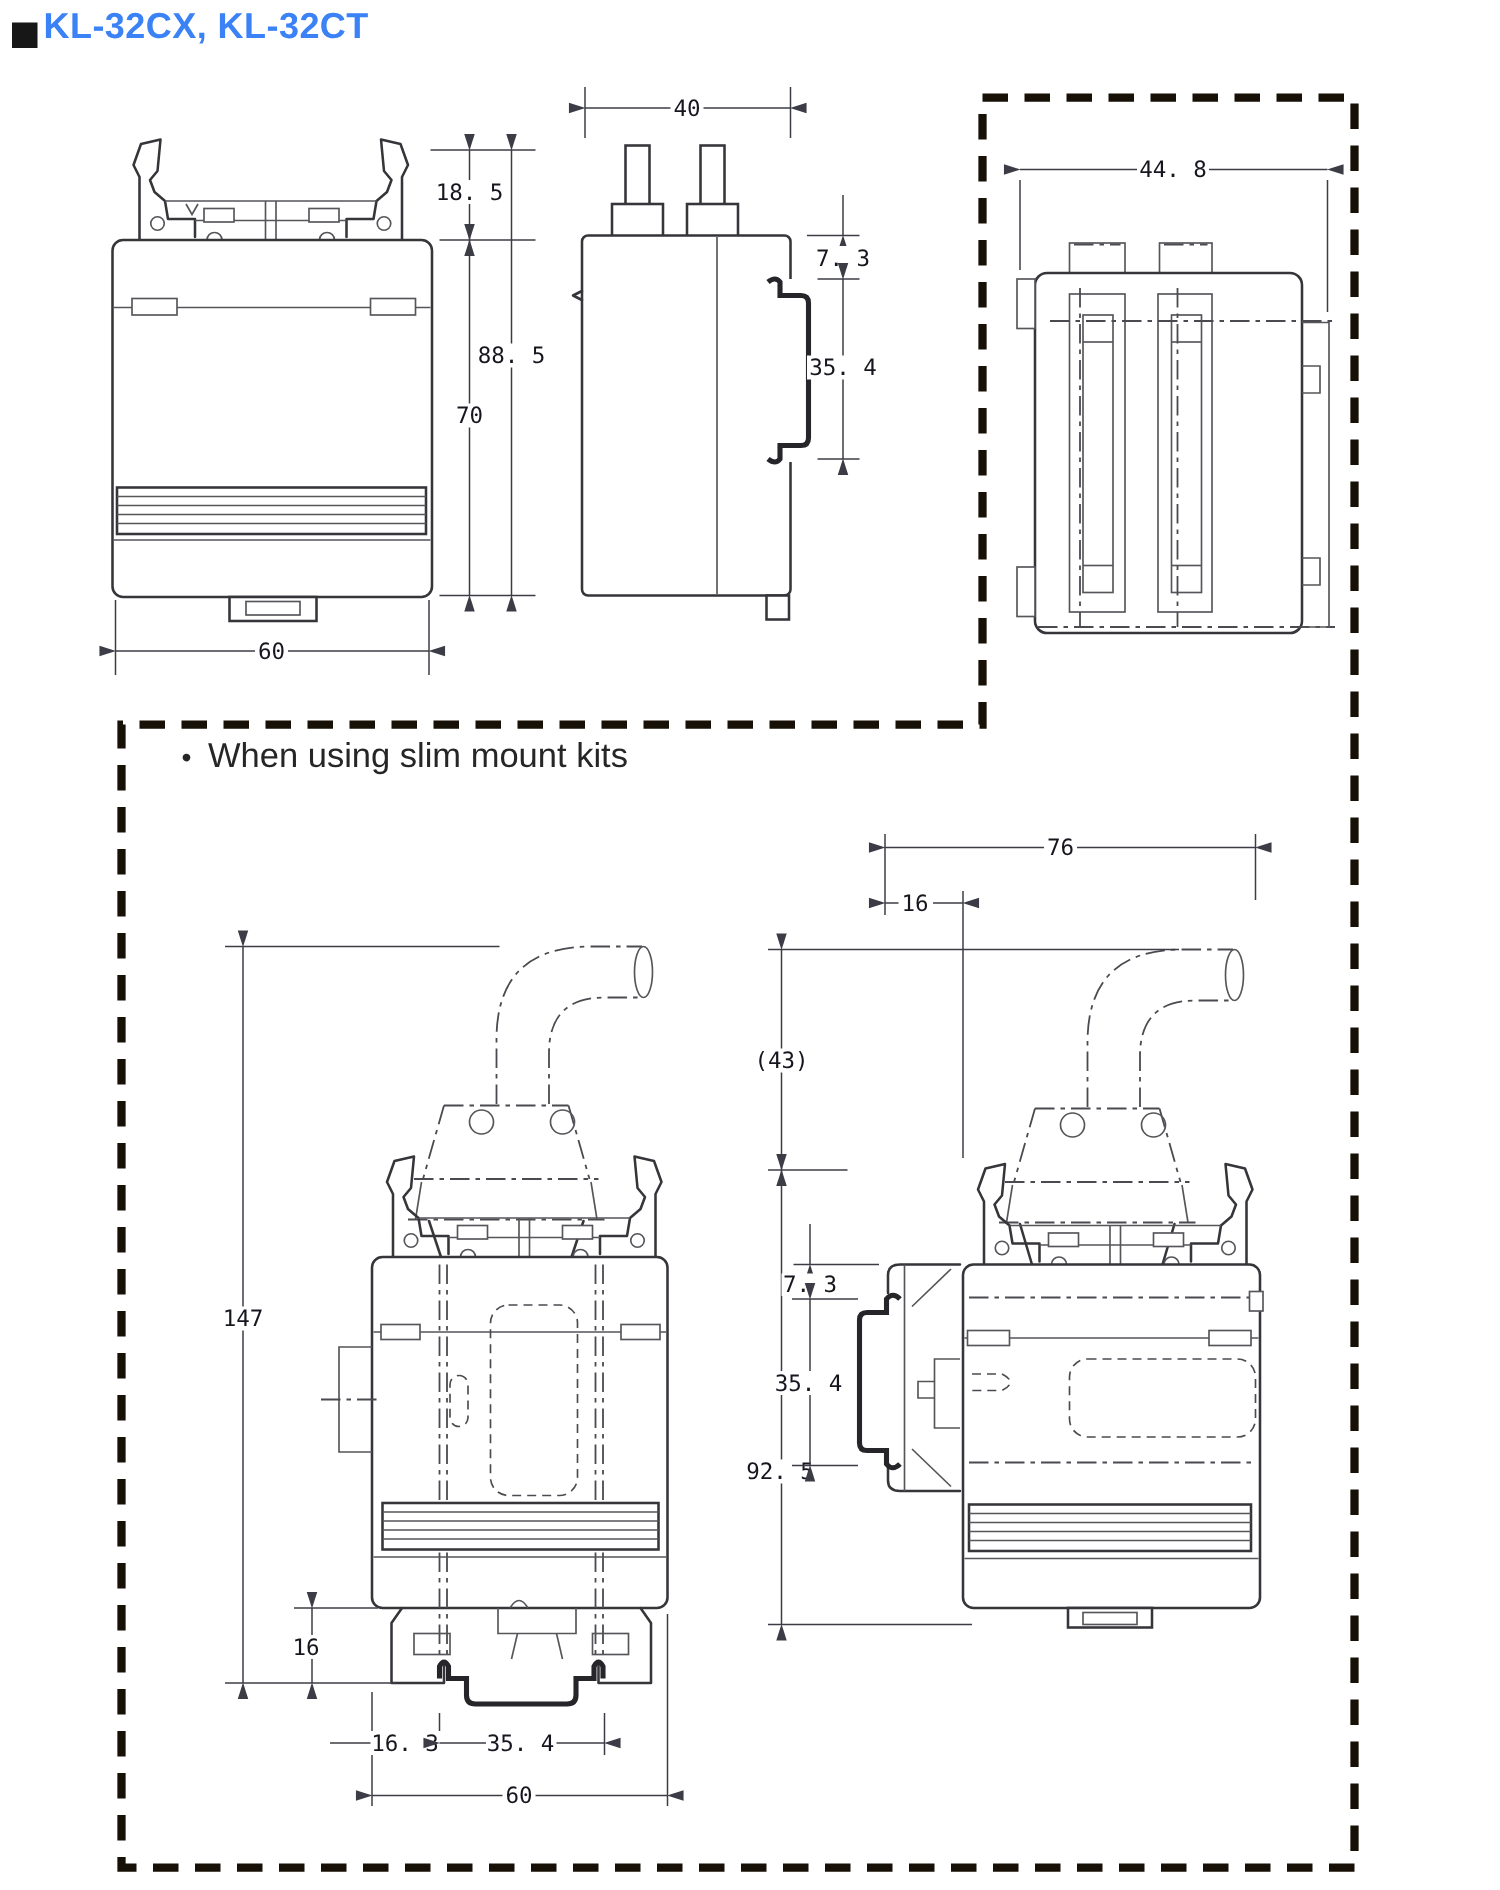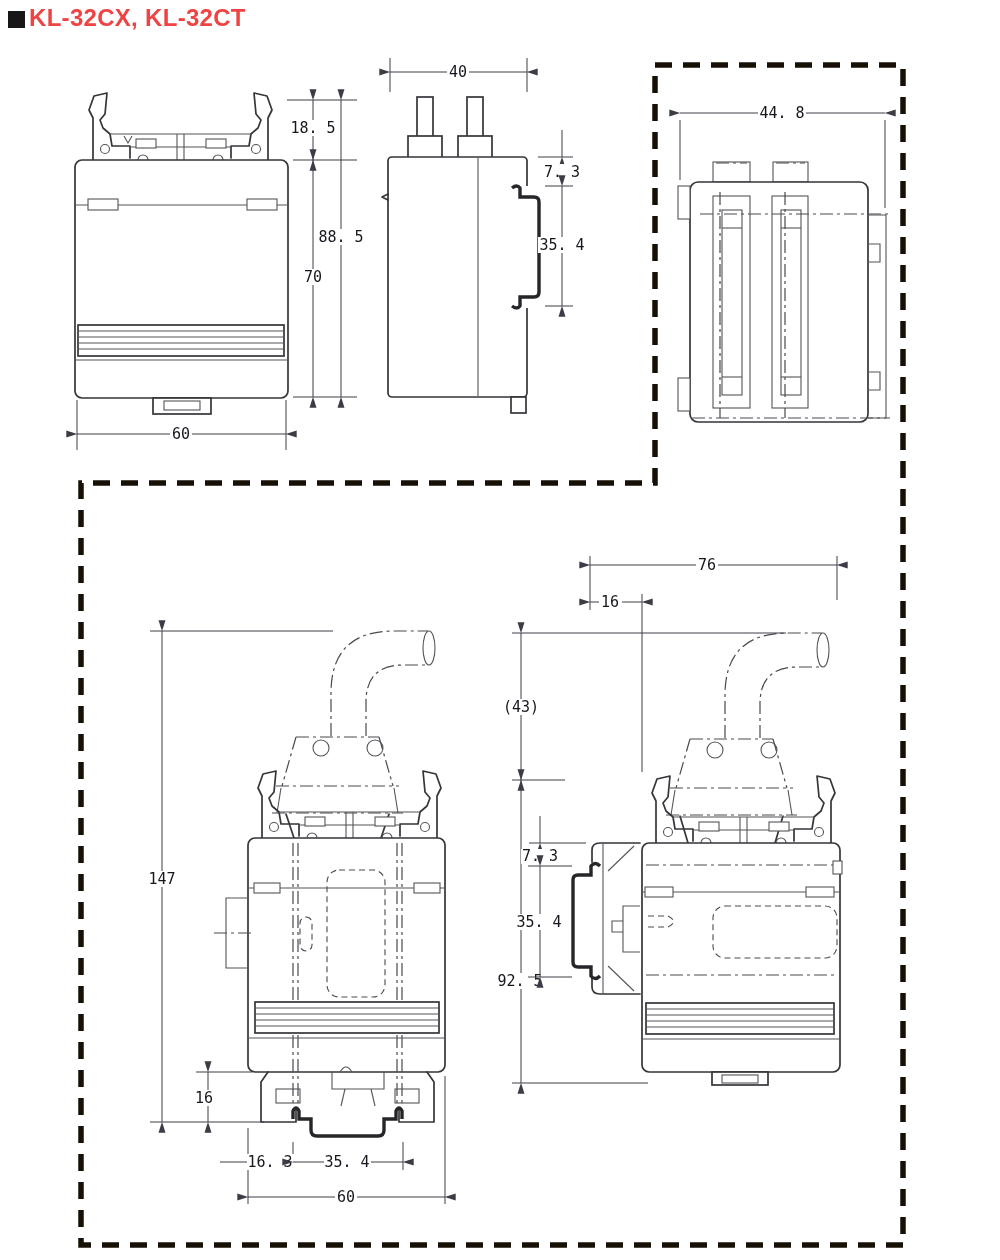--- a/index.html
+++ b/index.html
@@ -1,19 +1,19 @@
 <!DOCTYPE html>
 <html><head>
 <meta charset="utf-8">
 <style>
   html,body{margin:0;padding:0;background:#fff;}
   body{width:1000px;height:1260px;position:relative;overflow:hidden;font-family:"Liberation Sans",sans-serif;}
   .page{position:absolute;inset:0;background:#fff;}
   .drawing-svg{position:absolute;left:0;top:0;}
-  .title-row{position:absolute;left:8px;top:4px;display:flex;align-items:center;font:bold 24px "Liberation Sans",sans-serif;color:#ef4444;letter-spacing:.3px;}
+  .title-row{position:absolute;left:8px;top:4px;display:flex;align-items:flex-end;font:bold 24px "Liberation Sans",sans-serif;color:#3b82f6;letter-spacing:.3px;}
   .sq{width:17px;height:17px;background:#171717;display:inline-block;margin-right:4px;margin-top:2px;}
   .note{position:absolute;left:121px;top:490px;font:23px "Liberation Sans",sans-serif;color:#262626;}
   .note .bullet{font-size:19px;margin-right:11px;color:#262626;}
   
   .o{fill:none;stroke:#35353a;stroke-width:1.7;stroke-linejoin:round;stroke-linecap:round;}
   .ow{fill:#fff;stroke:#35353a;stroke-width:1.7;}
   .t{fill:none;stroke:#55555a;stroke-width:1.1;}
   .tw{fill:#fff;stroke:#55555a;stroke-width:1.1;}
   .ph{fill:none;stroke:#4a4a50;stroke-width:1.2;stroke-dasharray:13 4 3 4;}
   .dsh{fill:none;stroke:#4a4a50;stroke-width:1.1;stroke-dasharray:6 4;}
@@ -313,14 +313,17 @@
     <rect class="wbg" x="516" y="914" width="47" height="16"></rect>
     <text class="lab" x="539" y="922">35. 4</text>
   </g>
 </svg>
 
   <div class="title-row">
     <span class="sq"></span>
     <span>KL-32CX, KL-32CT</span>
   </div>
 
+  <div class="note">
+    <span class="bullet">•</span><span>When using slim mount kits</span>
+  </div>
 
 </div>
 
 </body></html>

